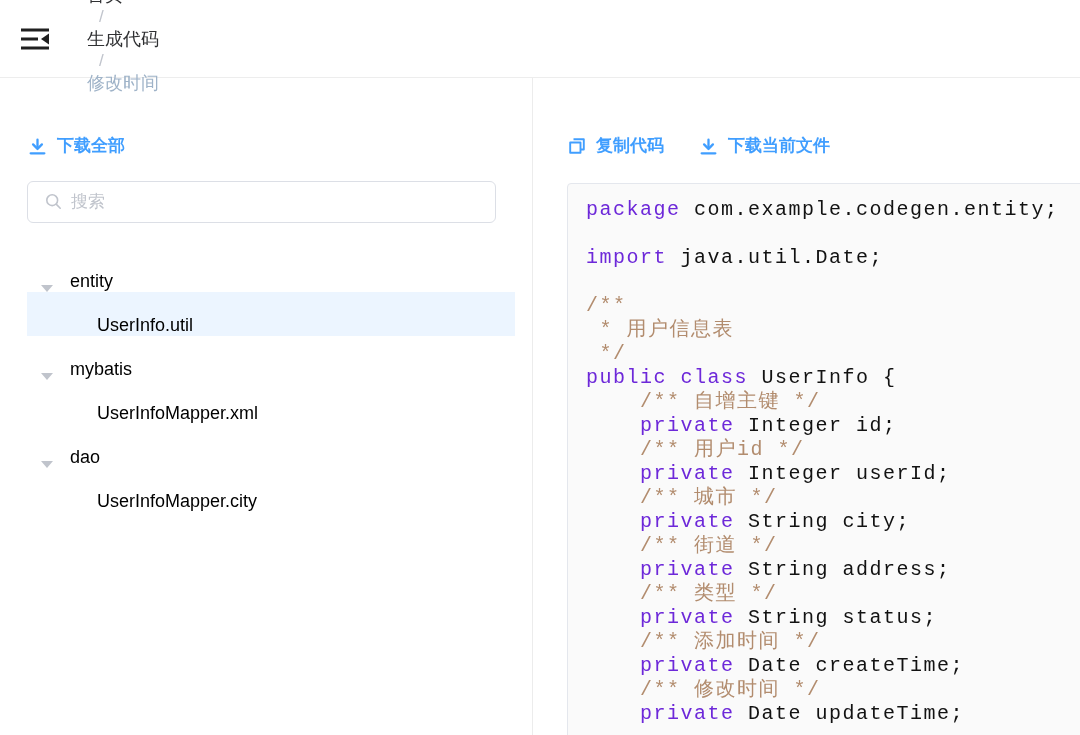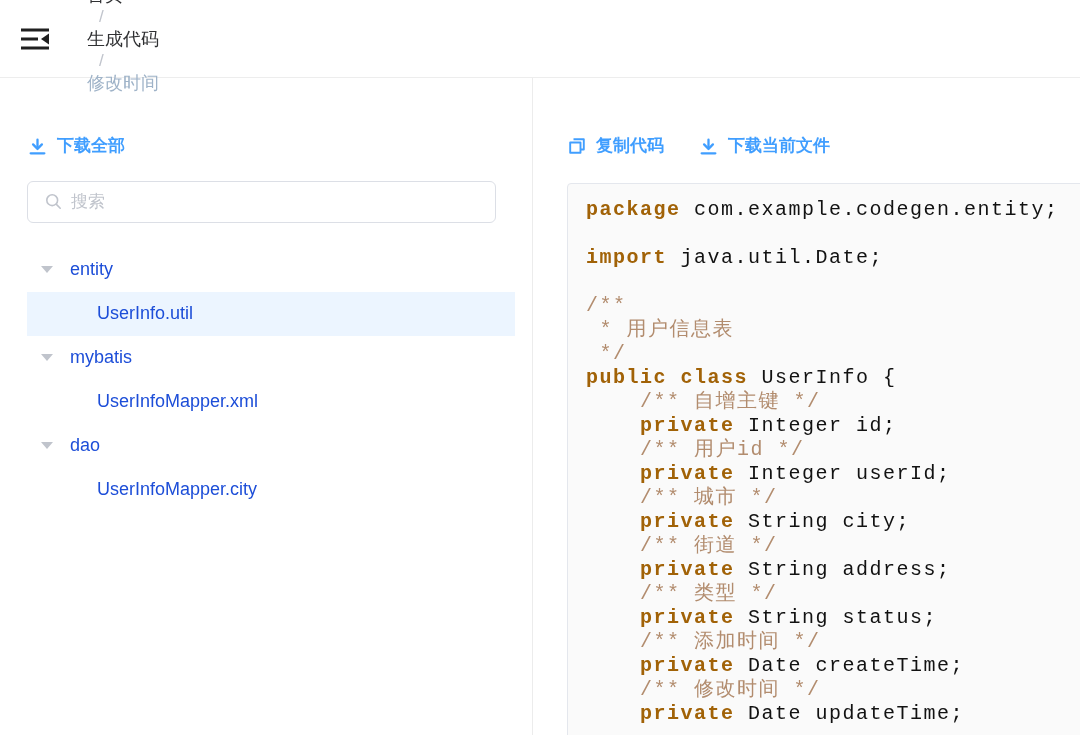--- a/index.html
+++ b/index.html
@@ -29,38 +29,38 @@
   
   .search-box { margin-top: 20px; width: 469px; height: 42px; border: 1px solid #dcdfe6;
     border-radius: 6px; display: flex; align-items: center; padding: 0 14px 0 17px; background: #fff; }
   .search-box svg { flex: 0 0 auto; margin-right: 9px; display: block; }
   .search-box input { border: none; outline: none; flex: 1; font-size: 17px; color: #606266;
     font-family: inherit; background: transparent; }
   .search-box input::placeholder { color: #c0c4cc; }
 
   
   .tree { margin-top: 25px; }
-  .tree-row { height: 44px; display: flex; align-items: center; font-size: 18px;
-    color: #1d4ed8; cursor: pointer; }
+  .tree-row { height: 44px; display: flex; align-items: flex-end; font-size: 18px;
+    color: #000000; cursor: pointer; }
   .tree-row.folder { padding-left: 14px; }
   .tree-row.file { padding-left: 70px; }
   .tree-row.selected { background: #ecf5ff; }
   .caret { width: 0; height: 0; border-left: 6px solid transparent; border-right: 6px solid transparent;
     border-top: 7px solid #c0c4cc; margin-right: 17px; display: inline-block; cursor: pointer; }
 
   
   .code-toolbar { display: flex; align-items: center; gap: 34px; }
 
   
   .code-block { margin-top: 25px; width: 720px; border: 1px solid #e4e7ed; border-radius: 4px;
     background: #fafafa; padding: 14px 0 20px 18px; overflow: hidden; }
   .code { font-family: "Liberation Mono", "DejaVu Sans Mono", monospace; font-size: 20px;
     line-height: 24px; letter-spacing: 1.5px; color: #121212; white-space: pre; }
   .code-line { height: 24px; }
-  .tok-k { color: #a16207; font-weight: bold; }
+  .tok-k { color: #6d28d9; font-weight: normal; }
   .tok-c { color: #b28c6e; }
   .tok-p { color: #121212; }
 </style>
 </head>
 <body>
 
 <div class="header">
   <svg class="collapse-btn" viewBox="0 0 30 26" xmlns="http://www.w3.org/2000/svg">
     <rect x="1" y="2.5" width="28" height="3" fill="#1f1f1f"></rect>
     <rect x="1" y="11.5" width="17" height="3" fill="#1f1f1f"></rect>

